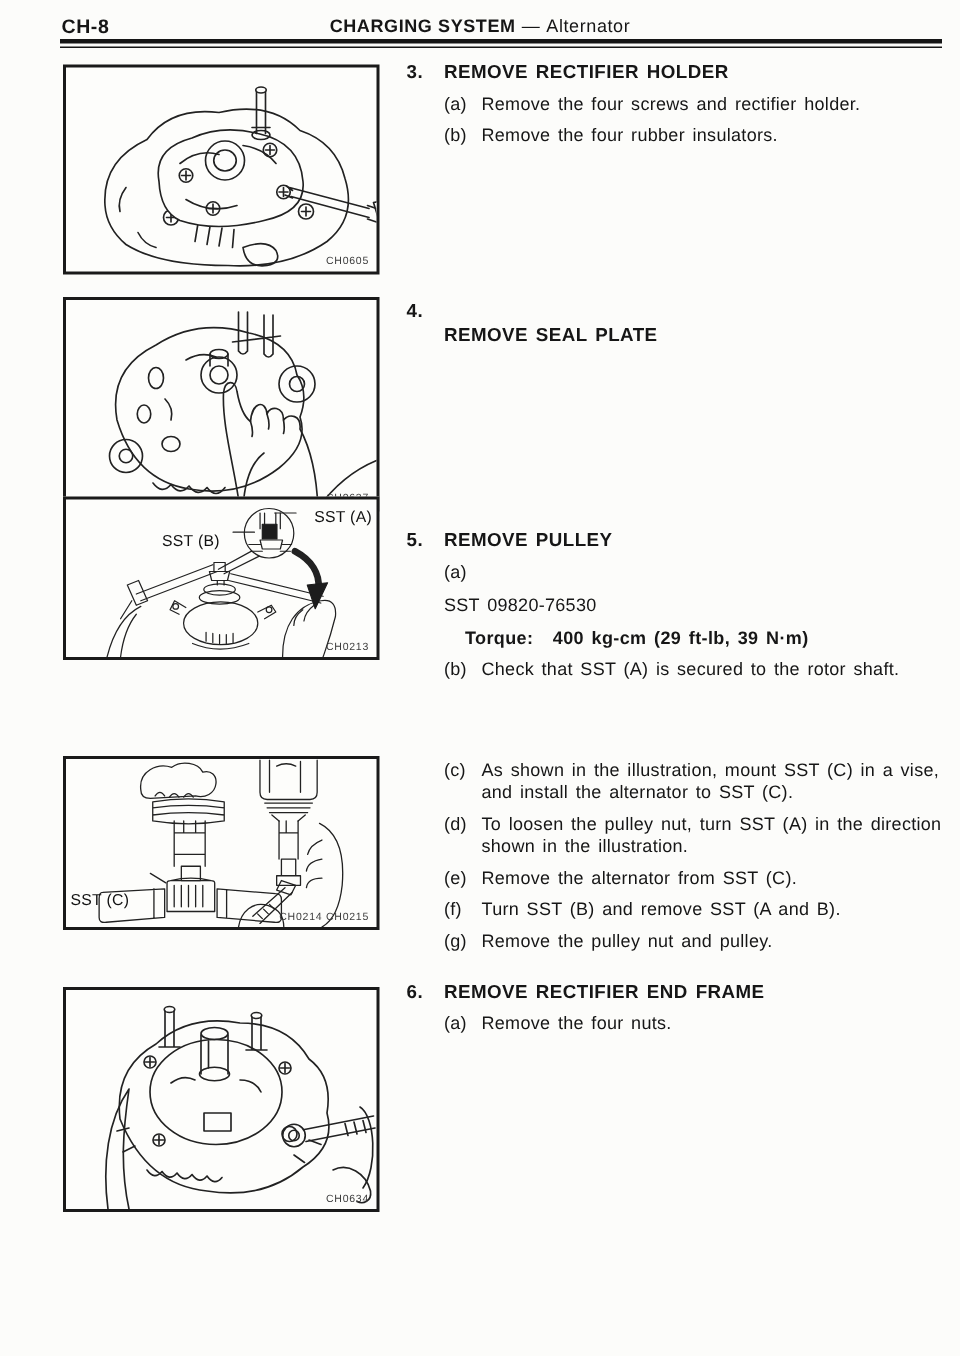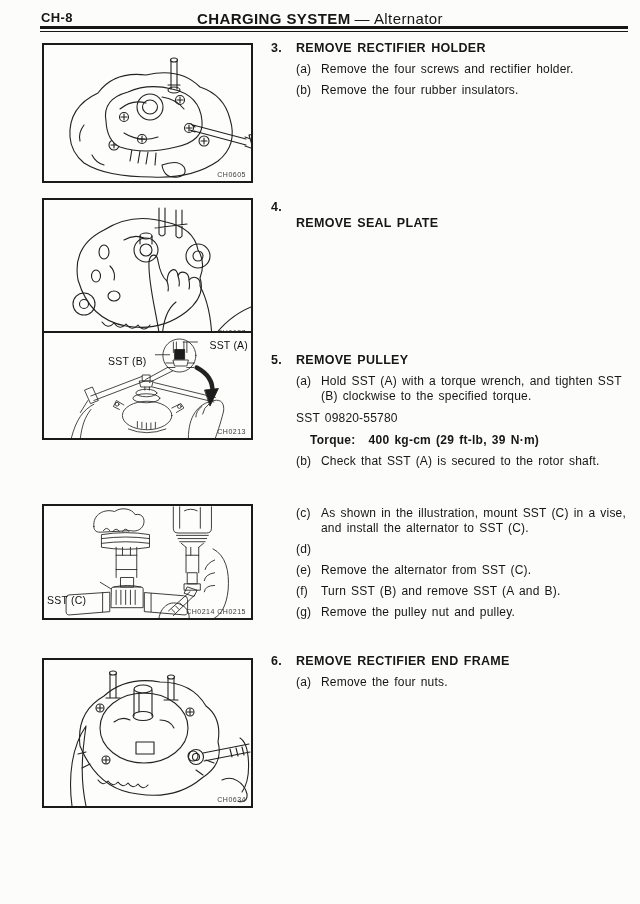--- a/index.html
+++ b/index.html
@@ -4,21 +4,21 @@
 <style>
   html,body{margin:0;padding:0;}
   body{
     width:640px;height:904px;position:relative;overflow:hidden;
     background:#fcfcfa;color:#161616;
     font-family:"Liberation Sans", sans-serif;
     -webkit-font-smoothing:antialiased;
   }
   
   .hdr-code{position:absolute;left:41px;top:10px;font-size:13px;font-weight:bold;letter-spacing:.4px;}
-  .hdr-title{position:absolute;left:0;right:0;top:10px;text-align:center;font-size:15px;letter-spacing:.4px;}
+  .hdr-title{position:absolute;left:0;right:0;top:10px;text-align:center;font-size:12px;letter-spacing:.4px;}
   .hdr-title .b{font-weight:bold;}
   .hdr-title .sep{padding:0 4px;}
   .rule-thick{position:absolute;left:40px;width:588px;top:26px;height:3px;background:#161616;}
   .rule-thin{position:absolute;left:40px;width:588px;top:31px;height:1px;background:#161616;}
   
   .figure{position:absolute;left:42px;width:211px;border:2px solid #1a1a1a;background:#fdfdfb;box-sizing:border-box;}
   #fig1{top:43px;height:140px;}
   #fig2{top:198px;height:143px;}
   #fig3{top:331px;height:109px;}
   #fig4{top:504px;height:116px;}
@@ -280,39 +280,39 @@
   </div>
 </section>
 
 <section class="sec" id="sec5">
   <div class="sec-head">
     <span class="sec-num">5.</span>
     <span class="sec-title">REMOVE PULLEY</span>
   </div>
   <div class="step">
     <span class="step-label">(a)</span>
-    <span class="step-text">Hold SST (A) with a torque wrench, and tighten SST (B) clockwise to the specified torque.</span>
-  </div>
-  <div class="plain-line">SST 09820-55780</div>
+  </div>
+  <div class="plain-line">SST 09820-76530</div>
   <div class="torque-line">
     <span>Torque:</span><span class="torque-value">400 kg-cm (29 ft-lb, 39 N·m)</span>
   </div>
   <div class="step">
     <span class="step-label">(b)</span>
     <span class="step-text">Check that SST (A) is secured to the rotor shaft.</span>
   </div>
 </section>
 
 <section class="sec" id="sec5b">
   <div class="step" style="margin-top:0">
     <span class="step-label">(c)</span>
     <span class="step-text">As shown in the illustration, mount SST (C) in a vise, and install the alternator to SST (C).</span>
   </div>
   <div class="step">
     <span class="step-label">(d)</span>
+    <span class="step-text">To loosen the pulley nut, turn SST (A) in the direction shown in the illustration.</span>
   </div>
   <div class="step">
     <span class="step-label">(e)</span>
     <span class="step-text">Remove the alternator from SST (C).</span>
   </div>
   <div class="step">
     <span class="step-label">(f)</span>
     <span class="step-text">Turn SST (B) and remove SST (A and B).</span>
   </div>
   <div class="step">

